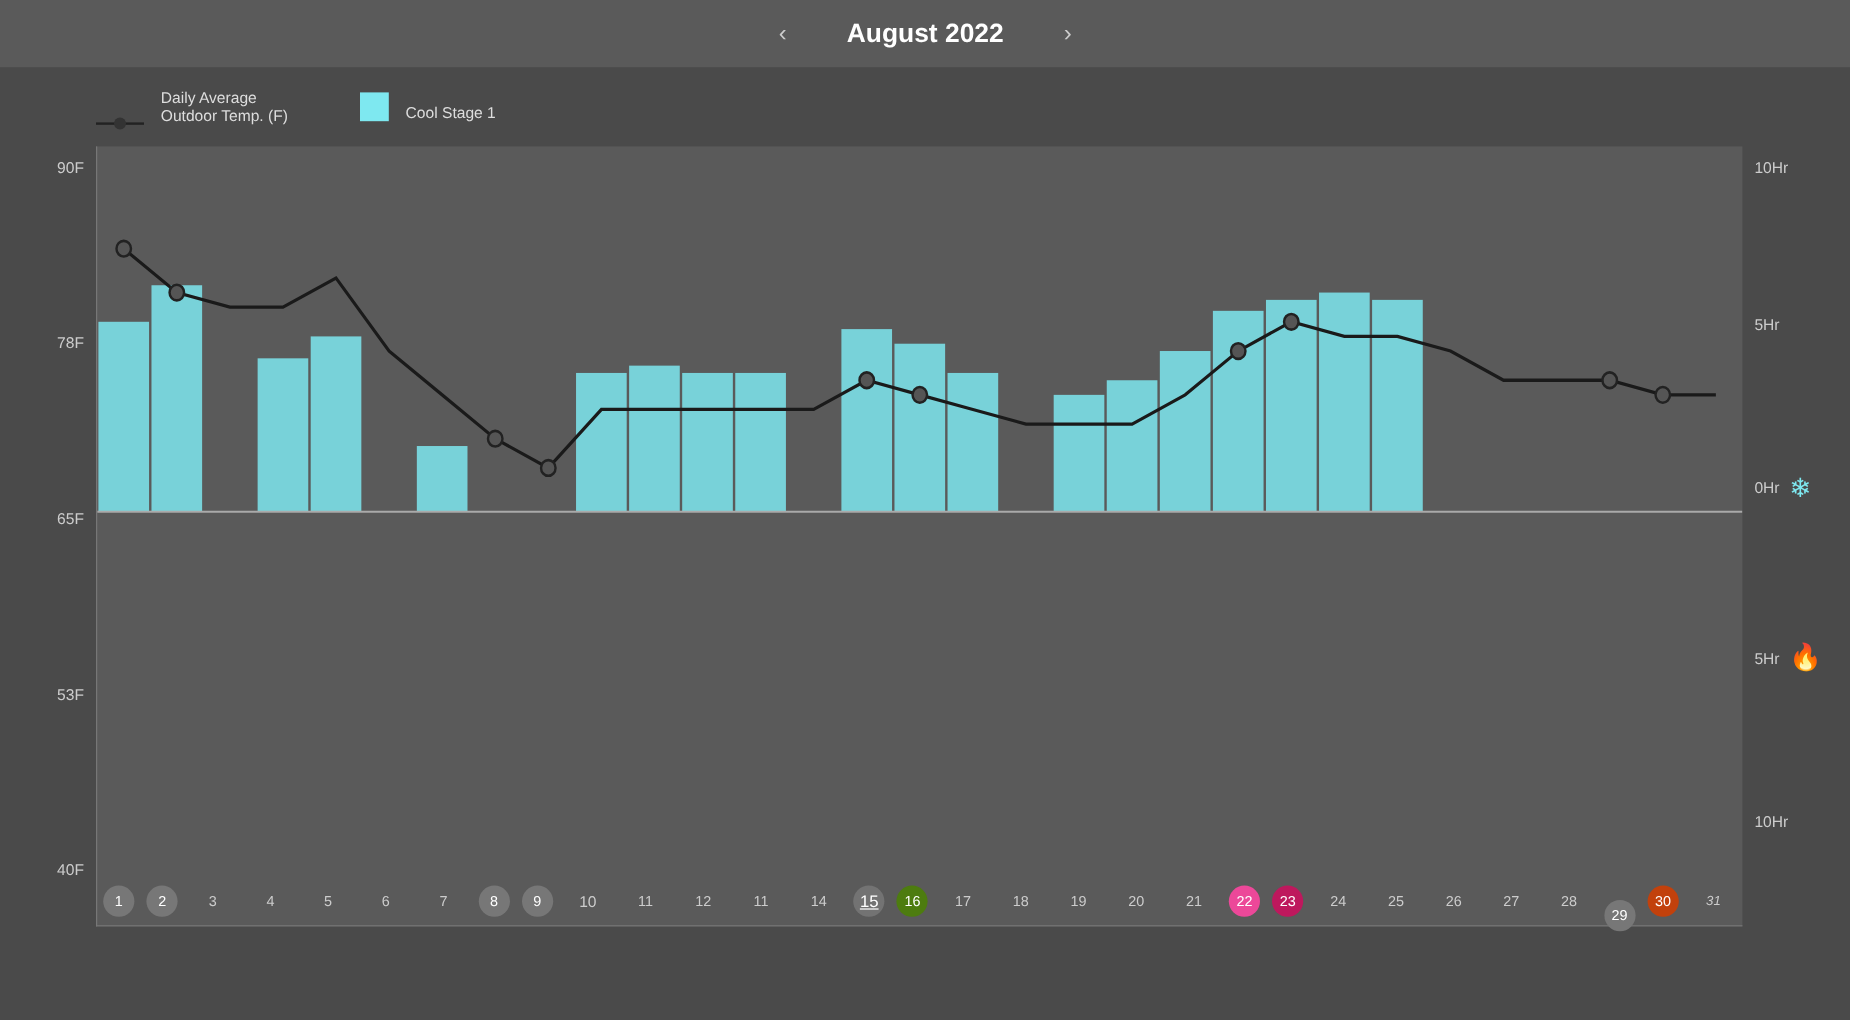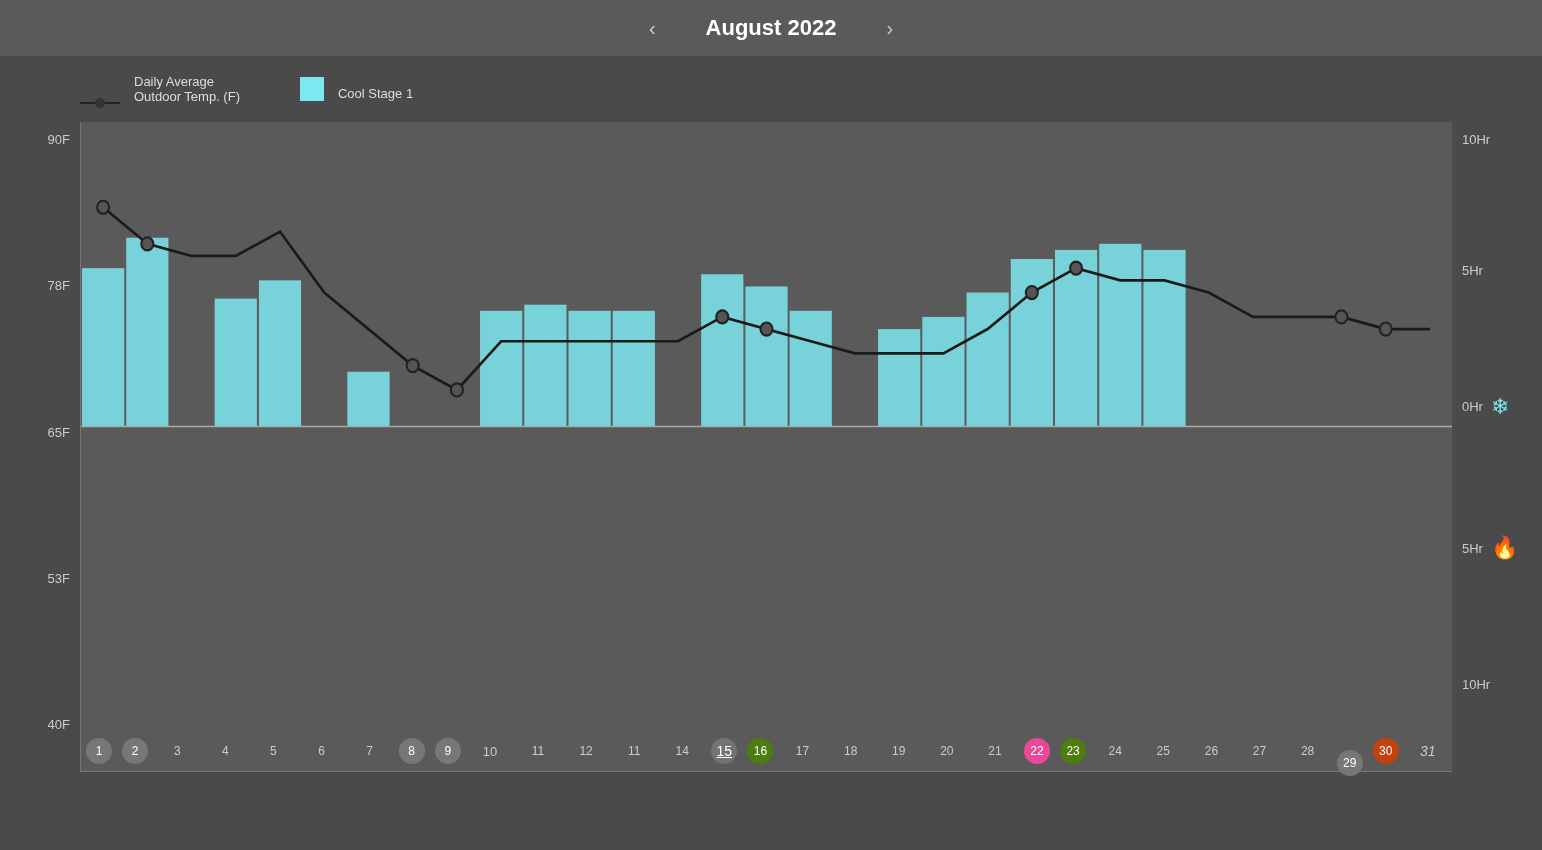--- a/index.html
+++ b/index.html
@@ -235,29 +235,29 @@
         <div style="width: 38px; text-align: center; font-size: 12px; color: rgb(204, 204, 204); flex-shrink: 0;">11</div>
         <div style="width: 38px; text-align: center; font-size: 12px; color: rgb(204, 204, 204); flex-shrink: 0;">14</div>
         <div style="width: 26px; height: 26px; background: #737373; border-radius: 50%; display: flex; align-items: center; justify-content: center; font-size: 14px; color: rgb(255, 255, 255); flex-shrink: 0; text-decoration: underline;">15</div>
         <div style="width: 26px; height: 26px; background: #4d7c0f; border-radius: 50%; display: flex; align-items: center; justify-content: center; font-size: 12px; color: rgb(255, 255, 255); flex-shrink: 0;">16</div>
         <div style="width: 38px; text-align: center; font-size: 12px; color: rgb(204, 204, 204); flex-shrink: 0;">17</div>
         <div style="width: 38px; text-align: center; font-size: 12px; color: rgb(204, 204, 204); flex-shrink: 0;">18</div>
         <div style="width: 38px; text-align: center; font-size: 12px; color: rgb(204, 204, 204); flex-shrink: 0;">19</div>
         <div style="width: 38px; text-align: center; font-size: 12px; color: rgb(204, 204, 204); flex-shrink: 0;">20</div>
         <div style="width: 38px; text-align: center; font-size: 12px; color: rgb(204, 204, 204); flex-shrink: 0;">21</div>
         <div style="width: 26px; height: 26px; background: #ec4899; border-radius: 50%; display: flex; align-items: center; justify-content: center; font-size: 12px; color: rgb(255, 255, 255); flex-shrink: 0;">22</div>
-        <div style="width: 26px; height: 26px; background: #4d7c0f; border-radius: 50%; display: flex; align-items: center; justify-content: center; font-size: 12px; color: rgb(255, 255, 255); flex-shrink: 0;">23</div>
+        <div style="width: 26px; height: 26px; background: #be185d; border-radius: 50%; display: flex; align-items: center; justify-content: center; font-size: 12px; color: rgb(255, 255, 255); flex-shrink: 0;">23</div>
         <div style="width: 38px; text-align: center; font-size: 12px; color: rgb(204, 204, 204); flex-shrink: 0;">24</div>
         <div style="width: 38px; text-align: center; font-size: 12px; color: rgb(204, 204, 204); flex-shrink: 0;">25</div>
         <div style="width: 38px; text-align: center; font-size: 12px; color: rgb(204, 204, 204); flex-shrink: 0;">26</div>
         <div style="width: 38px; text-align: center; font-size: 12px; color: rgb(204, 204, 204); flex-shrink: 0;">27</div>
         <div style="width: 38px; text-align: center; font-size: 12px; color: rgb(204, 204, 204); flex-shrink: 0;">28</div>
         <div style="width: 26px; height: 26px; background: rgb(119, 119, 119); border-radius: 50%; display: flex; align-items: center; justify-content: center; font-size: 12px; color: rgb(255, 255, 255); flex-shrink: 0; margin-top: 24px;">29</div>
         <div style="width: 26px; height: 26px; background: #c2410c; border-radius: 50%; display: flex; align-items: center; justify-content: center; font-size: 12px; color: rgb(255, 255, 255); flex-shrink: 0;">30</div>
-        <div style="width: 38px; text-align: center; font-size: 14px; color: rgb(204, 204, 204); flex-shrink: 0; font-style: italic;">31</div>
+        <div style="width: 38px; text-align: center; font-size: 11px; color: rgb(204, 204, 204); flex-shrink: 0; font-style: italic;">31</div>
       </div>
   </div>
 
   <div class="y-axis-right">
     <div class="right-axis-labels">
       <span>10Hr</span>
       <span>5Hr</span>
       <span style="display:flex;align-items:center;gap:8px;">
         0Hr
         <span class="icon-snowflake">❄</span>

